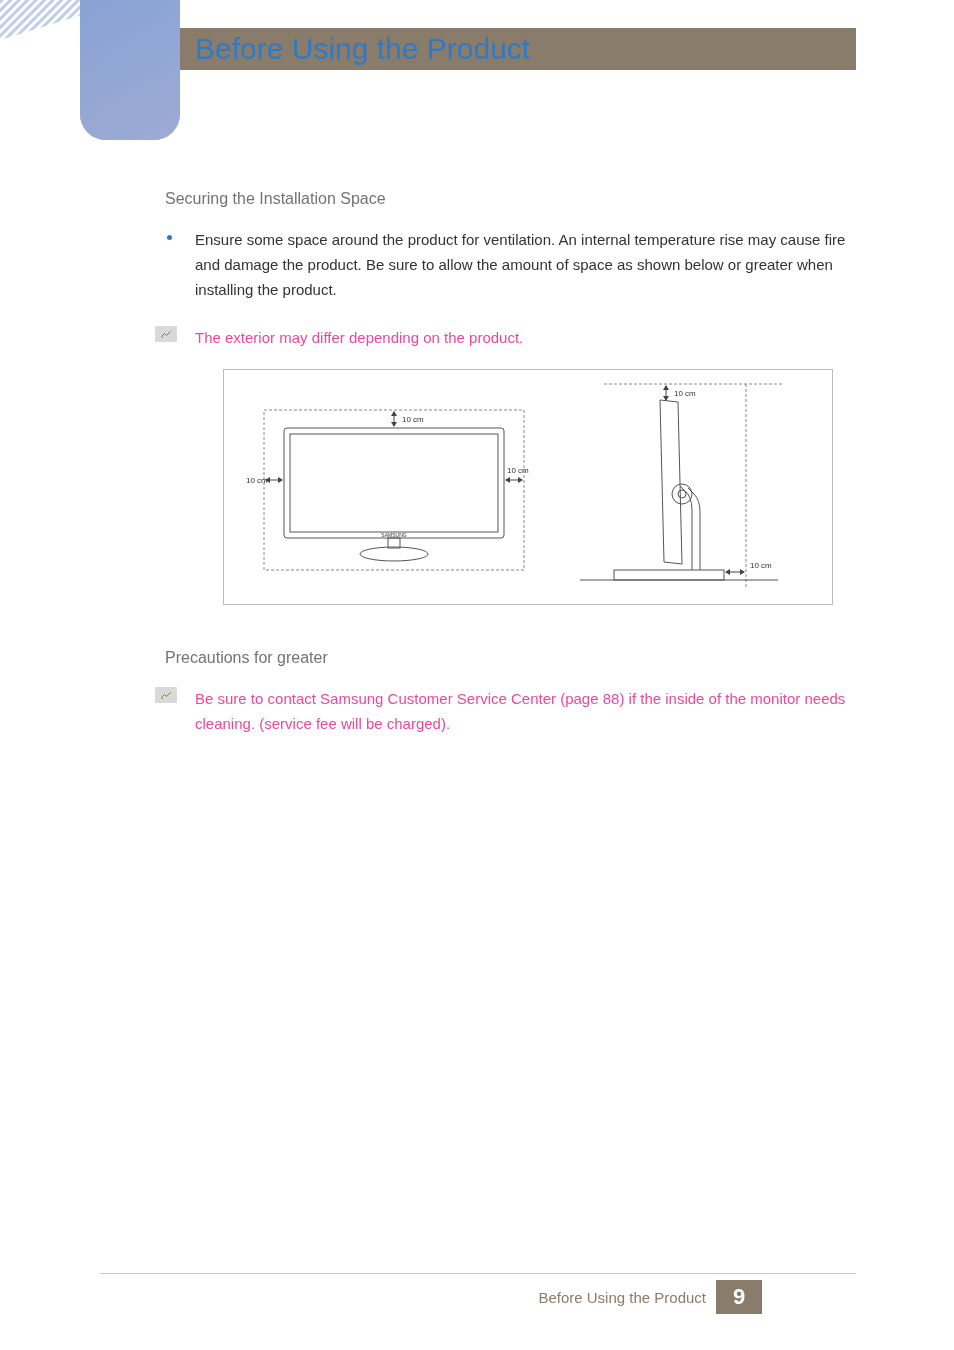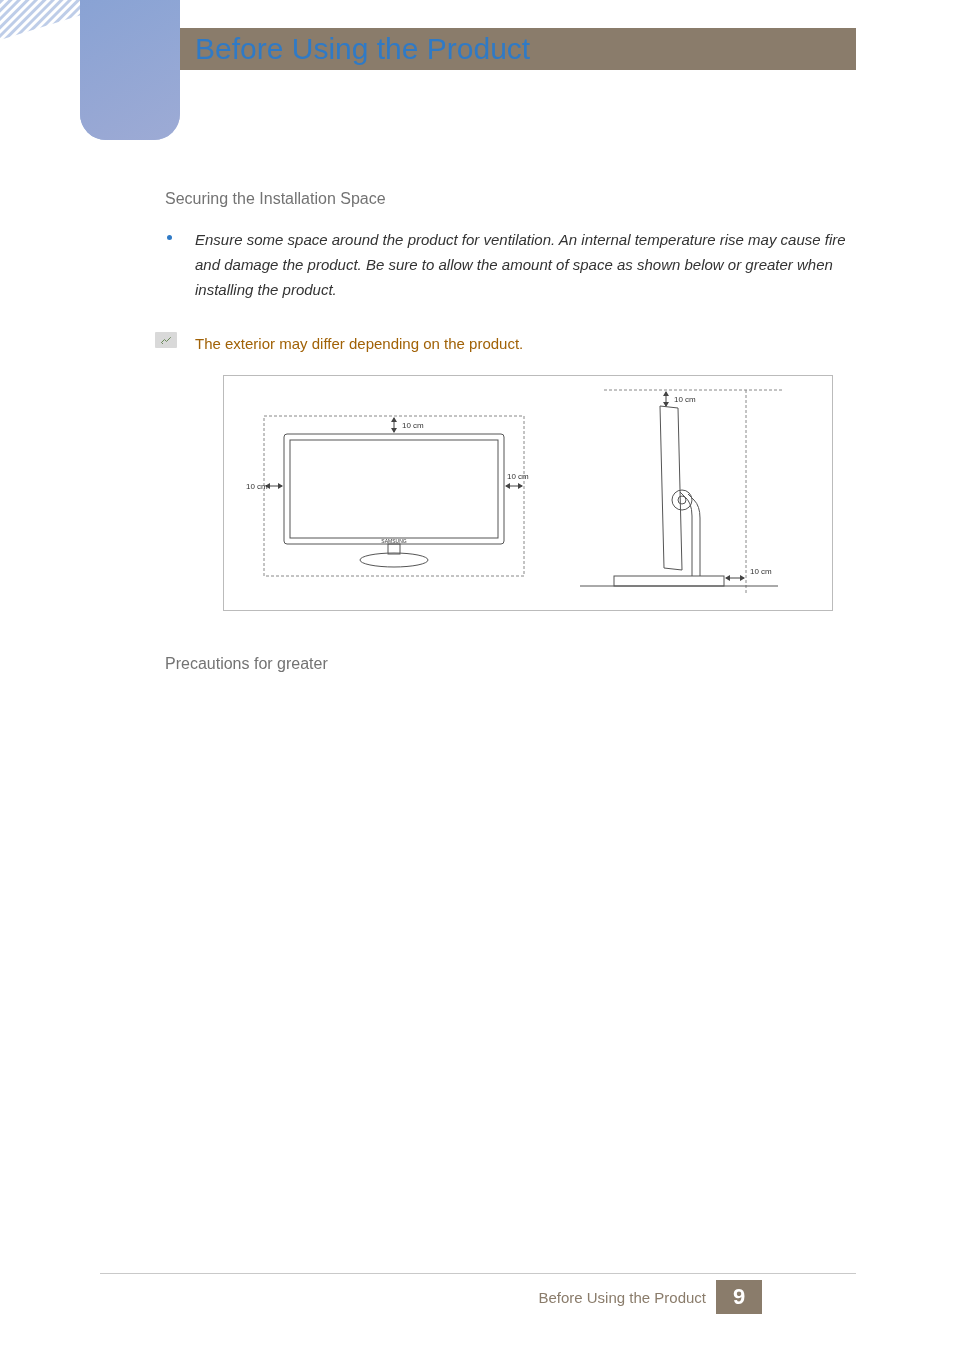--- a/index.html
+++ b/index.html
@@ -16,30 +16,30 @@
 
   
   .side-tab { position: absolute; top: 0; left: 80px; width: 100px; height: 140px; border-bottom-left-radius: 26px; border-bottom-right-radius: 26px; background: linear-gradient(to right, #7f9cd2, #b0badc); }
   .side-tab-inner { position:absolute; inset:0; border-bottom-left-radius: 26px; border-bottom-right-radius: 26px; background: linear-gradient(to bottom, #8aa3d4, #9ba9d4); opacity:.9; }
 
   
   .content { position: absolute; top: 190px; left: 165px; width: 708px; }
 
   .sub-heading { color: #737373; font-size: 16px; font-weight: 500; margin-bottom: 20px; }
 
-  .bullet-row { display:flex; margin-bottom: 30px; font-style: italic; }
+  .bullet-row { display:flex; margin-bottom: 24px; }
   .bullet-dot { width: 30px; flex:none; position:relative; }
   .bullet-dot::before { content:""; position:absolute; top:7px; left:2px; width:5px; height:5px; background:#2f7ac6; border-radius:50%; }
   .bullet-text { font-size: 15px; line-height: 1.65; color:#333; }
 
   .note-row { display:flex; align-items:flex-start; margin-top: 6px; margin-bottom: 18px; }
   .note-icon-box { width: 30px; flex:none; position:relative; left:-10px; }
   .note-icon { width: 22px; height: 16px; background:#d9d9d9; border-radius:1px; display:flex; align-items:center; justify-content:center; }
   .note-icon svg { width:12px; height:12px; }
-  .note-text { font-size: 15px; line-height:1.65; color:#a16207; }
+  .note-text { font-size: 15px; line-height:1.65; color:#ec4899; }
 
   
   .diagram-frame { margin-left: 58px; width: 610px; height: 236px; border:1px solid #bbb; position:relative; background:#fff; margin-bottom: 44px; }
   .diag-left { position:absolute; left: 0; top: 0; width: 320px; height: 234px; }
   .diag-right { position:absolute; right: 0; top: 0; width: 288px; height: 234px; }
   .dashline { stroke:#888; stroke-width:1; stroke-dasharray:3 2; fill:none; }
   .arrowline { stroke:#444; stroke-width:1; fill:none; }
   .thin { stroke:#555; stroke-width:1; fill:none; }
   .lbl { font-size: 8px; fill:#333; }
 
@@ -160,20 +160,31 @@
           <line x1="182" y1="202" x2="200" y2="202" class="arrowline"></line>
           <polygon points="181,202 186,199 186,205" fill="#444"></polygon>
           <polygon points="201,202 196,199 196,205" fill="#444"></polygon>
           <text x="206" y="198" class="lbl">10 cm</text>
         </g>
       </svg>
     </div>
 
     <div class="sub-heading">Precautions for greater</div>
 
+    <div class="note-row">
+      <div class="note-icon-box">
+        <div class="note-icon">
+          <svg viewBox="0 0 24 24">
+              <path d="M3 17l6-6 4 4 8-8" fill="none" stroke="#6a8a5a" stroke-width="2" stroke-linecap="round"></path>
+              <path d="M3 17l3 3" fill="none" stroke="#6a8a5a" stroke-width="2"></path>
+            </svg>
+        </div>
+      </div>
+      <div class="note-text">Be sure to contact Samsung Customer Service Center (page 88) if the inside of the monitor needs cleaning. (service fee will be charged).</div>
+    </div>
 
   </div>
 
   <div class="footer-rule"></div>
   <div class="footer-title">Before Using the Product</div>
   <div class="footer-pagebox">9</div>
 
 </div>
 
 </body></html>

